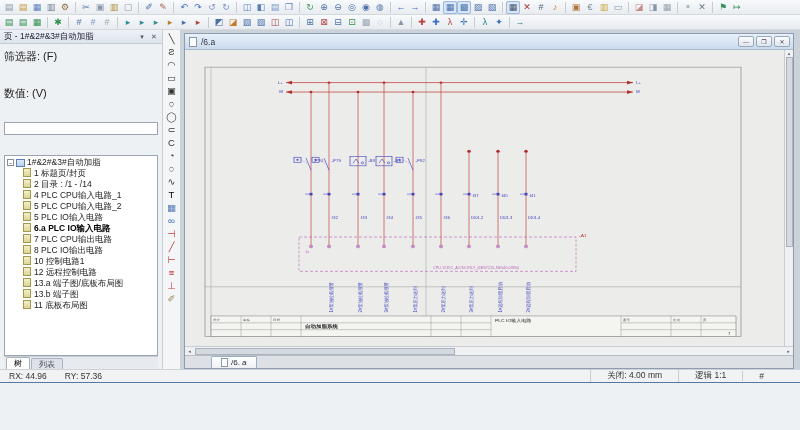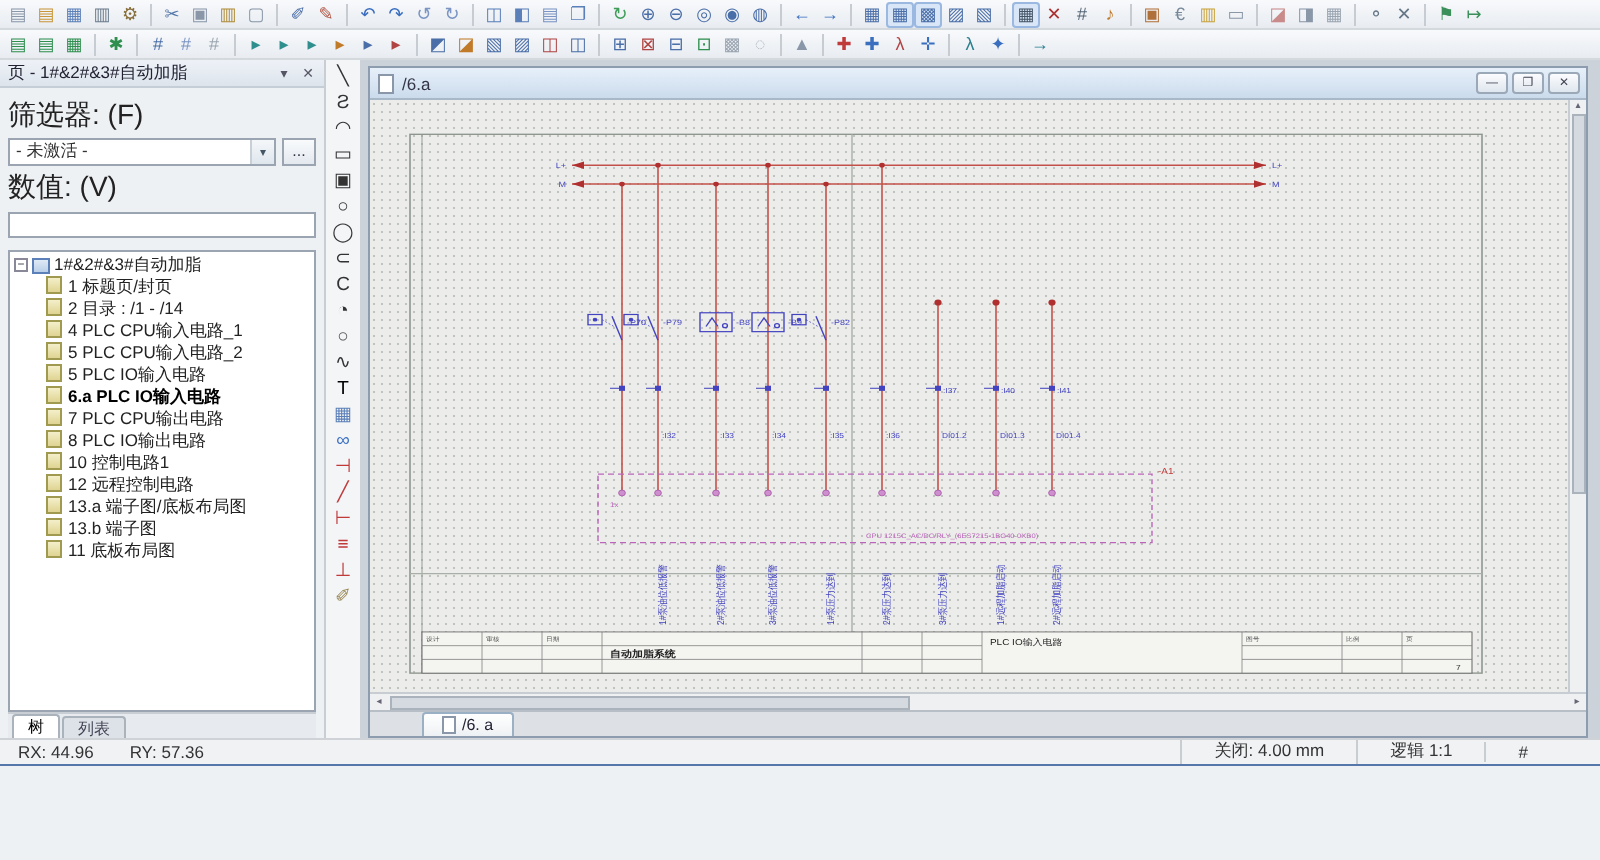--- a/index.html
+++ b/index.html
@@ -22,31 +22,31 @@
   .main { display:flex; height:339px; }
 
   
   .dock { width:163px; background:#eef1f4; border-right:1px solid #c9ced4; display:flex; flex-direction:column; }
   .dock-title { height:14px; background:linear-gradient(#eef2f7,#dde4ec); border-bottom:1px solid #c5cdd6;
                 display:flex; align-items:center; padding:0 2px 0 4px; font-size:8.5px; color:#223; }
   .dock-title .t { flex:1 1 auto; white-space:nowrap; overflow:hidden; }
   .dt-btn { width:12px; height:11px; display:inline-flex; align-items:center; justify-content:center;
             font-size:7px; color:#556; border-radius:2px; }
   .dock-body { flex:1 1 auto; display:flex; flex-direction:column; padding:3px 4px 0 4px; min-height:0; }
-  .lbl { font-size:14px; color:#222; padding:2px 0 2px 0; }
+  .lbl { font-size:11px; color:#222; padding:2px 0 20px 0; }
   .combo-row { display:flex; gap:3px; }
   .combo { flex:1 1 auto; height:14px; background:#fff; border:1px solid #9aa5b1; display:flex;
            align-items:center; padding-left:3px; font-size:8.5px; color:#333; }
   .combo .arrow { margin-left:auto; width:12px; height:100%; display:flex; align-items:center;
                   justify-content:center; font-size:6px; color:#456; border-left:1px solid #c8cfd6;
                   background:linear-gradient(#f4f7fa,#dfe6ed); }
   .more { width:17px; height:14px; border:1px solid #9aa5b1; background:linear-gradient(#f8fafc,#e4e9ef);
           font-size:8px; line-height:1; color:#334; }
   .val { width:100%; height:13px; border:1px solid #9aa5b1; background:#fff; font-size:8.5px; margin-top:1px; }
-  .tree { flex:1 1 auto; margin-top:6px; background:#fff; border:1px solid #9aa5b1; overflow:hidden;
+  .tree { flex:1 1 auto; margin-top:20px; background:#fff; border:1px solid #9aa5b1; overflow:hidden;
           font-size:8.5px; line-height:11px; padding:1px 0 0 2px; }
   .tree-root { display:flex; align-items:center; gap:2px; white-space:nowrap; }
   .exp { width:7px; height:7px; border:1px solid #889; display:inline-flex; align-items:center;
          justify-content:center; font-size:6px; line-height:1; color:#334; background:#fff; }
   .ic-root { width:9px; height:8px; border:1px solid #5b7fb8; background:linear-gradient(#dfe9f6,#b9cfe8);
              display:inline-block; }
   .tree-item { display:flex; align-items:flex-start; gap:3px; padding-left:16px; white-space:nowrap; color:#222; }
   .tree-item.sel { font-weight:bold; color:#000; }
   .ic-page { width:8px; height:9px; background:linear-gradient(#f4efca,#dfd492); border:1px solid #a09a50;
              display:inline-block; flex:0 0 auto; }
@@ -417,27 +417,20 @@
   <div class="main">
 
     <div class="dock">
       <div class="dock-title">
         <span class="t">页 - 1#&amp;2#&amp;3#自动加脂</span>
         <span class="dt-btn">▾</span>
         <span class="dt-btn">✕</span>
       </div>
       <div class="dock-body">
         <div class="lbl">筛选器: (F)</div>
-        <div class="combo-row">
-          <div class="combo">
-            <span>- 未激活 -</span>
-            <span class="arrow">▾</span>
-          </div>
-          <button class="more">...</button>
-        </div>
         <div class="lbl">数值: (V)</div>
         <input class="val" value="" style="">
         <div class="tree">
           <div class="tree-root">
             <span class="exp">−</span>
             <span class="ic-root"></span>
             <span>1#&amp;2#&amp;3#自动加脂</span>
           </div>
           <div>
 

